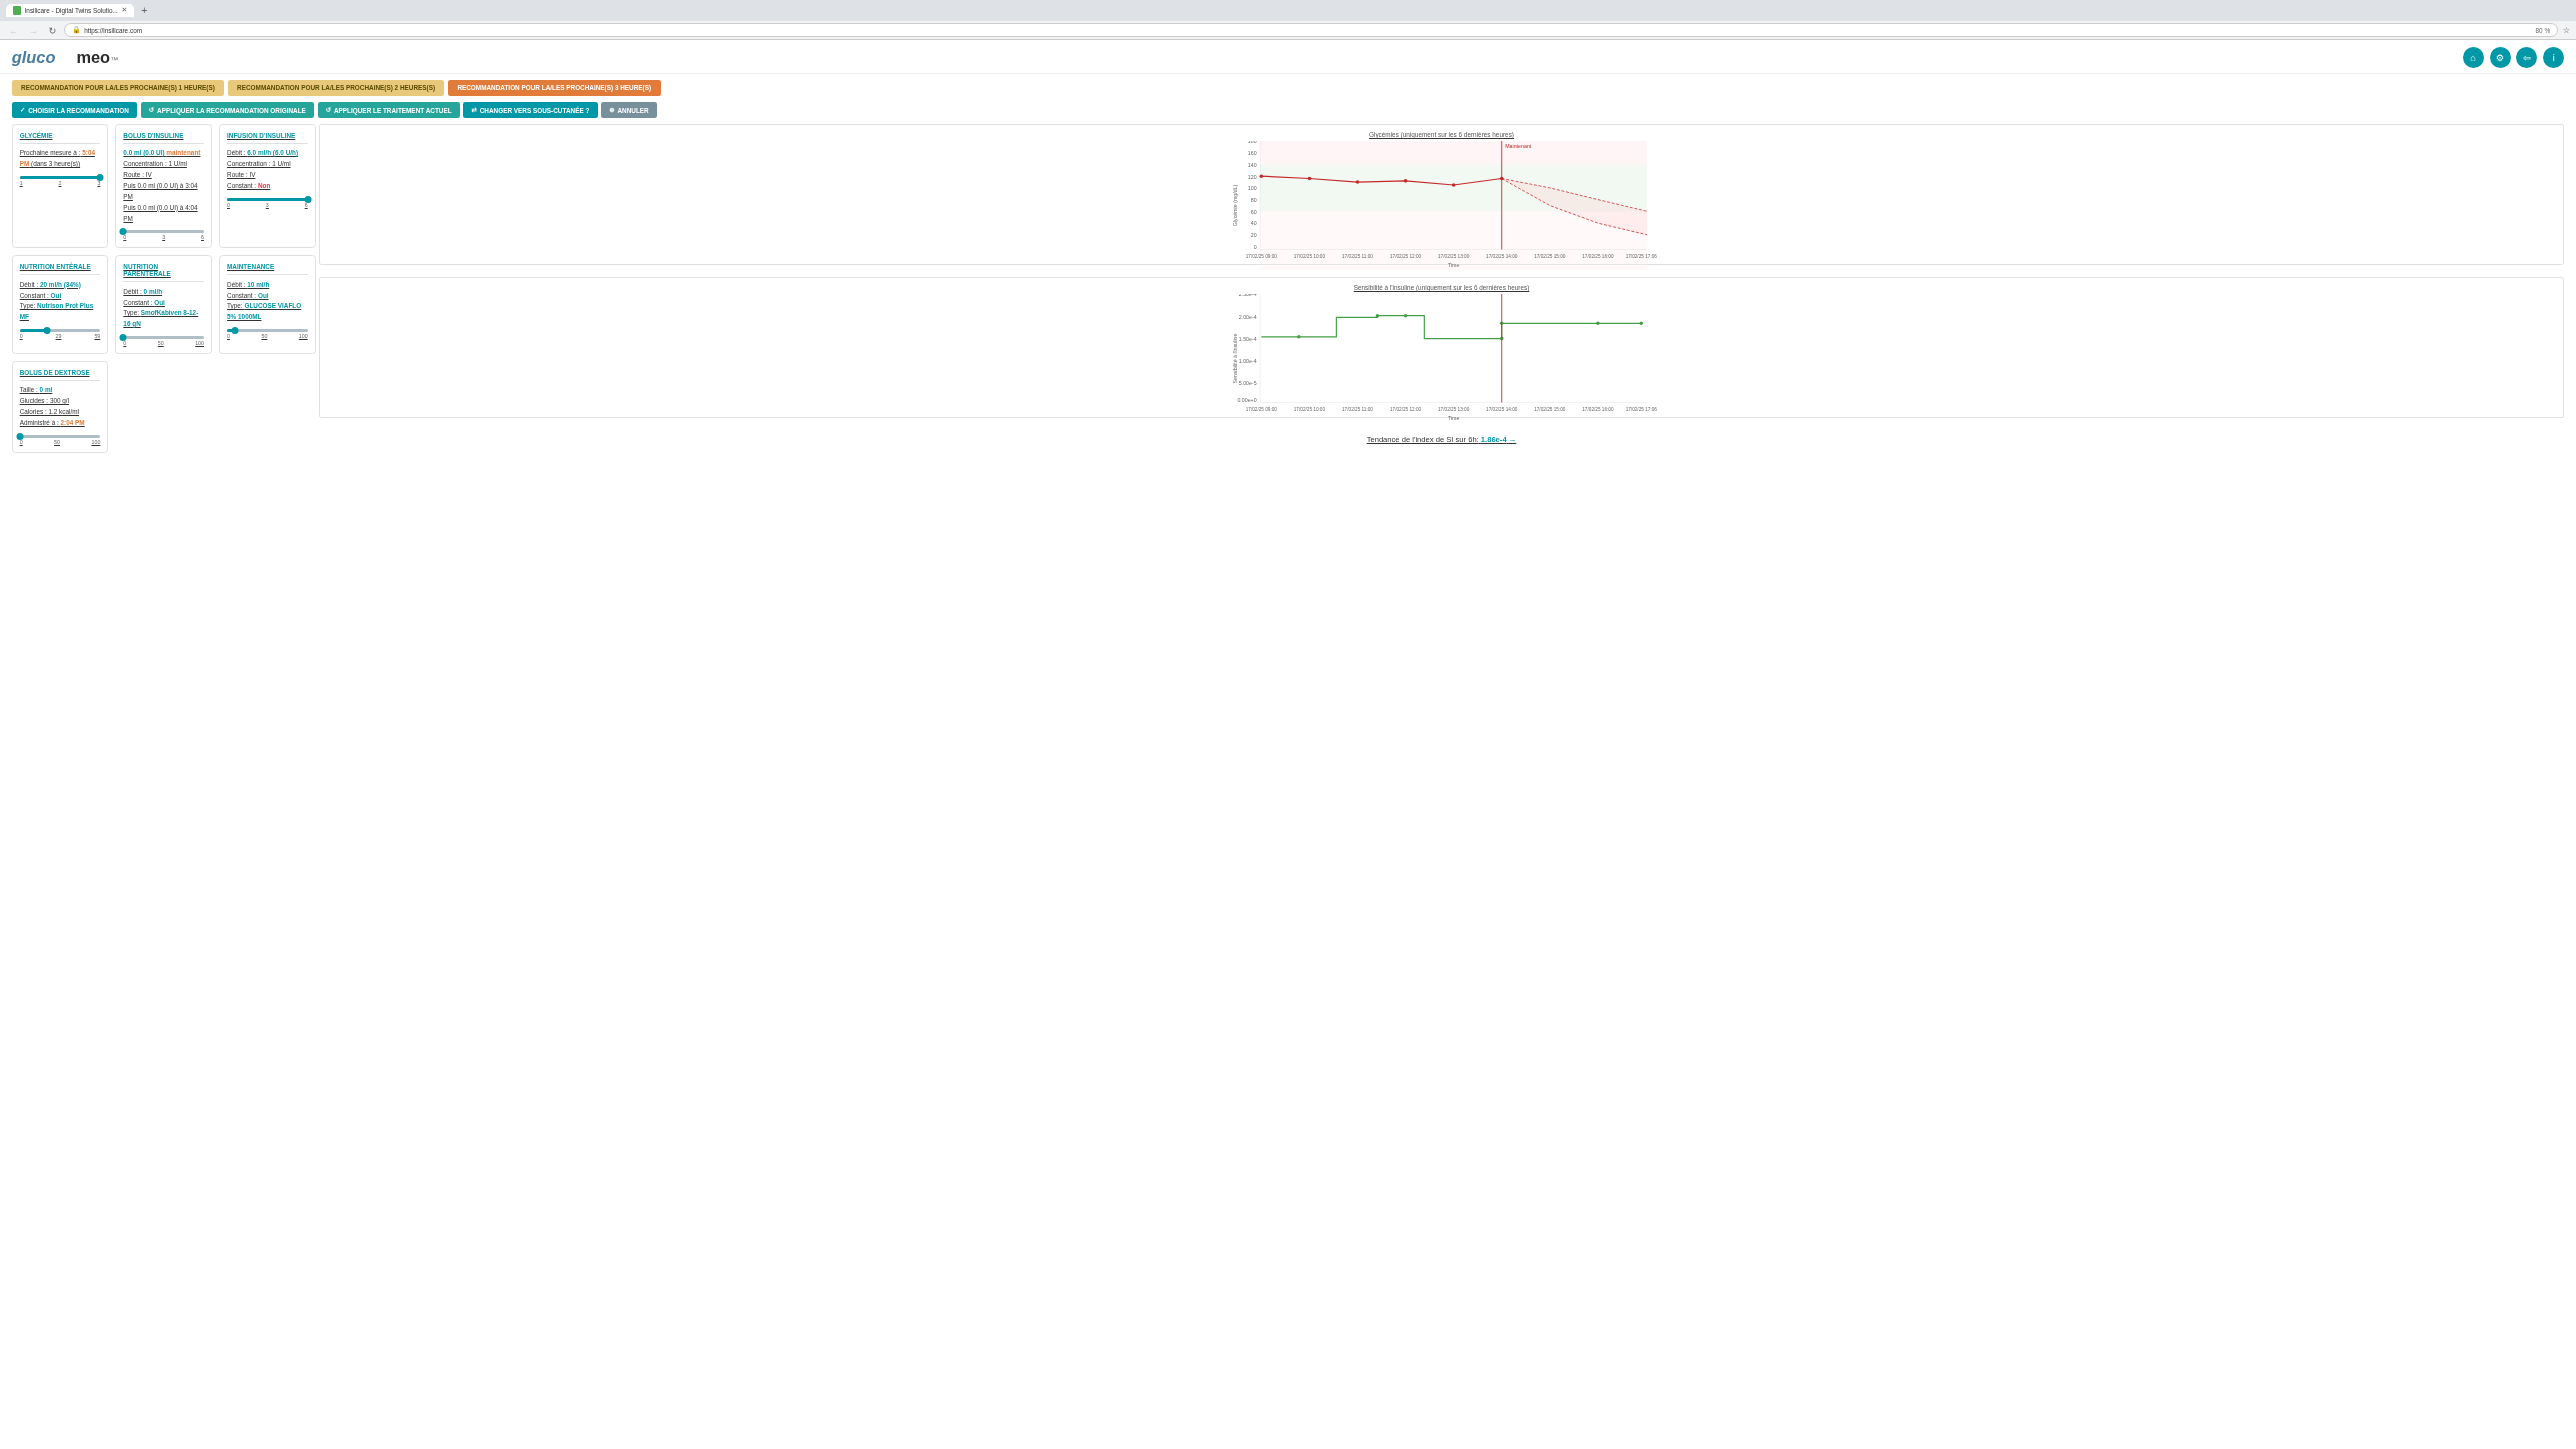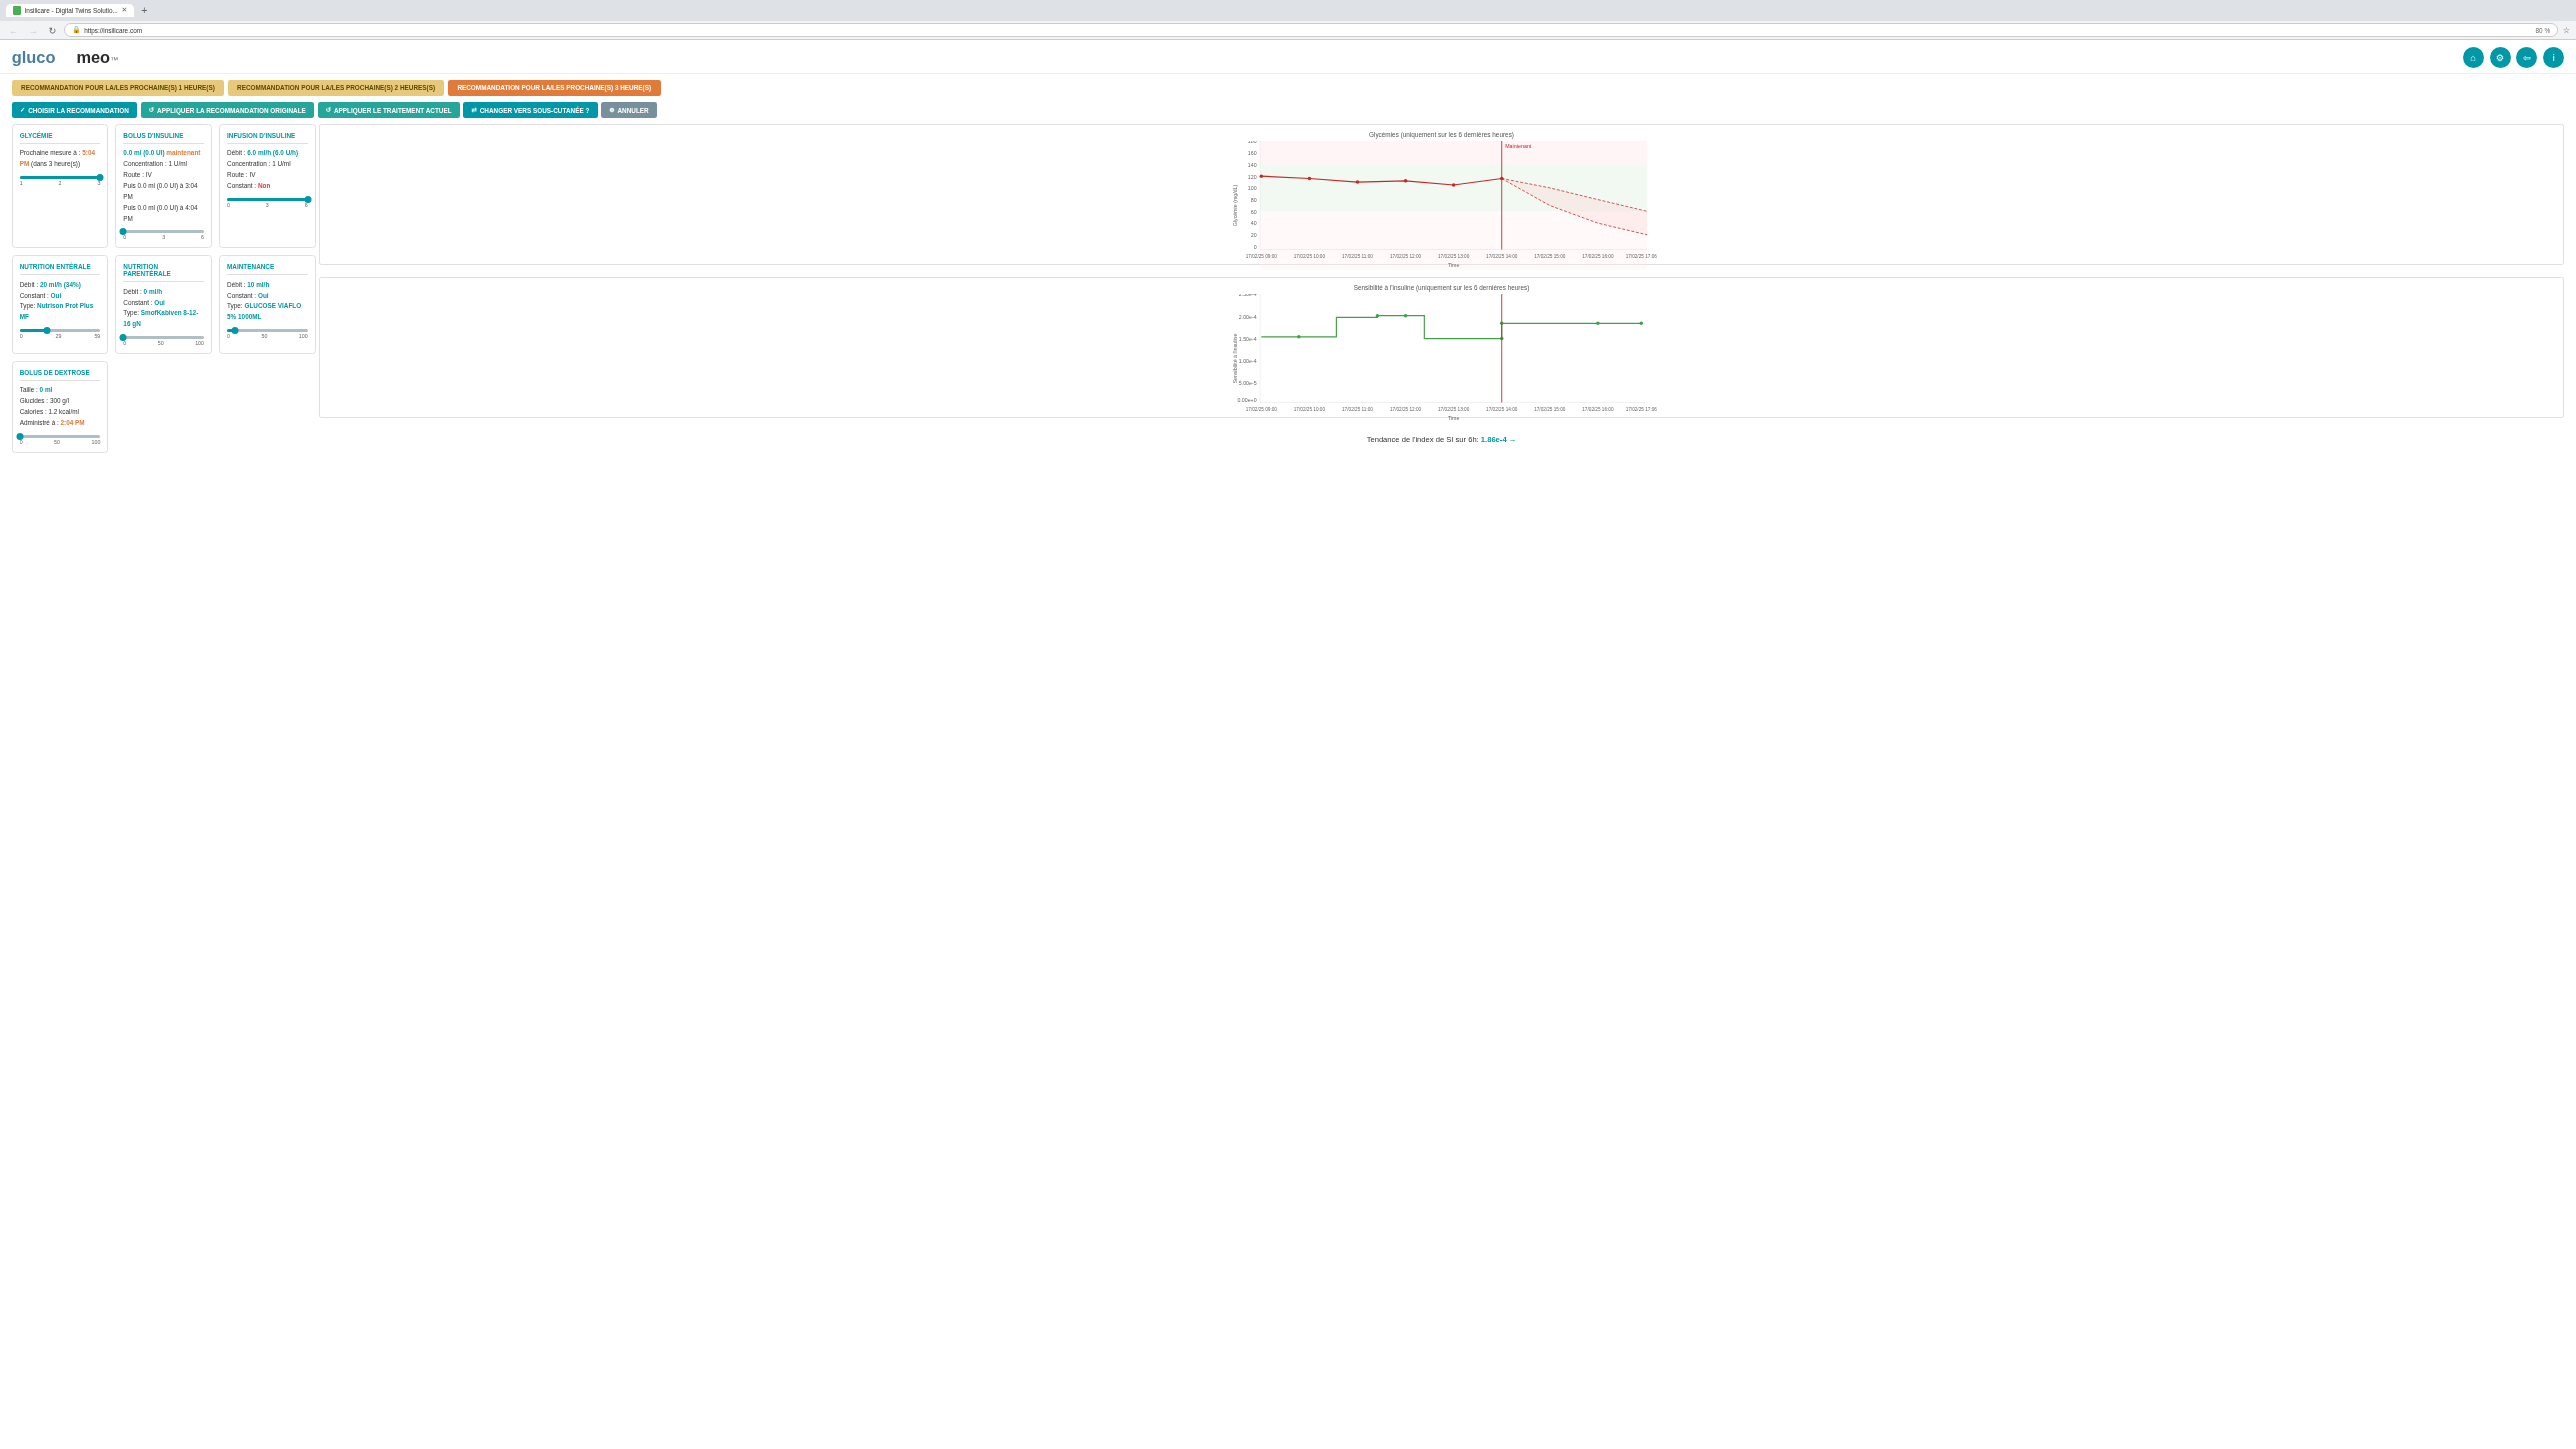--- a/index.html
+++ b/index.html
@@ -171,20 +171,21 @@
     .action-btn.cancel {
       background: #78909c;
       color: white;
     }
 
     
     .main-content {
       display: flex;
       padding: 0 11.7px 11.7px 11.7px;
       gap: 3px;
+      text-decoration: underline;
     }
 
     
     .left-panel {
       flex: 0 0 304px;
       display: grid;
       grid-template-columns: 1fr 1fr 1fr;
       gap: 7px;
     }
 
@@ -331,21 +332,21 @@
       <span class="zoom-level">80 %</span>
     </div>
     <span style="font-size:8.2px; color:#666; cursor:pointer;">☆</span>
   </div>
 </div>
 
 <div class="app-container">
 
   <div class="app-header">
     <div class="logo">
-      <span class="gluco" style="color:#4a7c9e; font-weight:900;">gluco</span><span class="meo" style="font-weight:900;">meo</span><span class="tm" style="font-size:8.2px; font-weight:normal;">™</span>
+      <span class="gluco" style="color:#4a7c9e; font-style:italic; font-weight:900;">gluco</span><span class="meo" style="font-weight:900;">meo</span><span class="tm" style="font-size:8.2px; font-weight:normal;">™</span>
     </div>
     <div class="header-icons">
       <div class="header-icon-btn">⌂</div>
       <div class="header-icon-btn">⚙</div>
       <div class="header-icon-btn">⇦</div>
       <div class="header-icon-btn">ℹ</div>
     </div>
   </div>
 
   <div class="rec-tabs">

